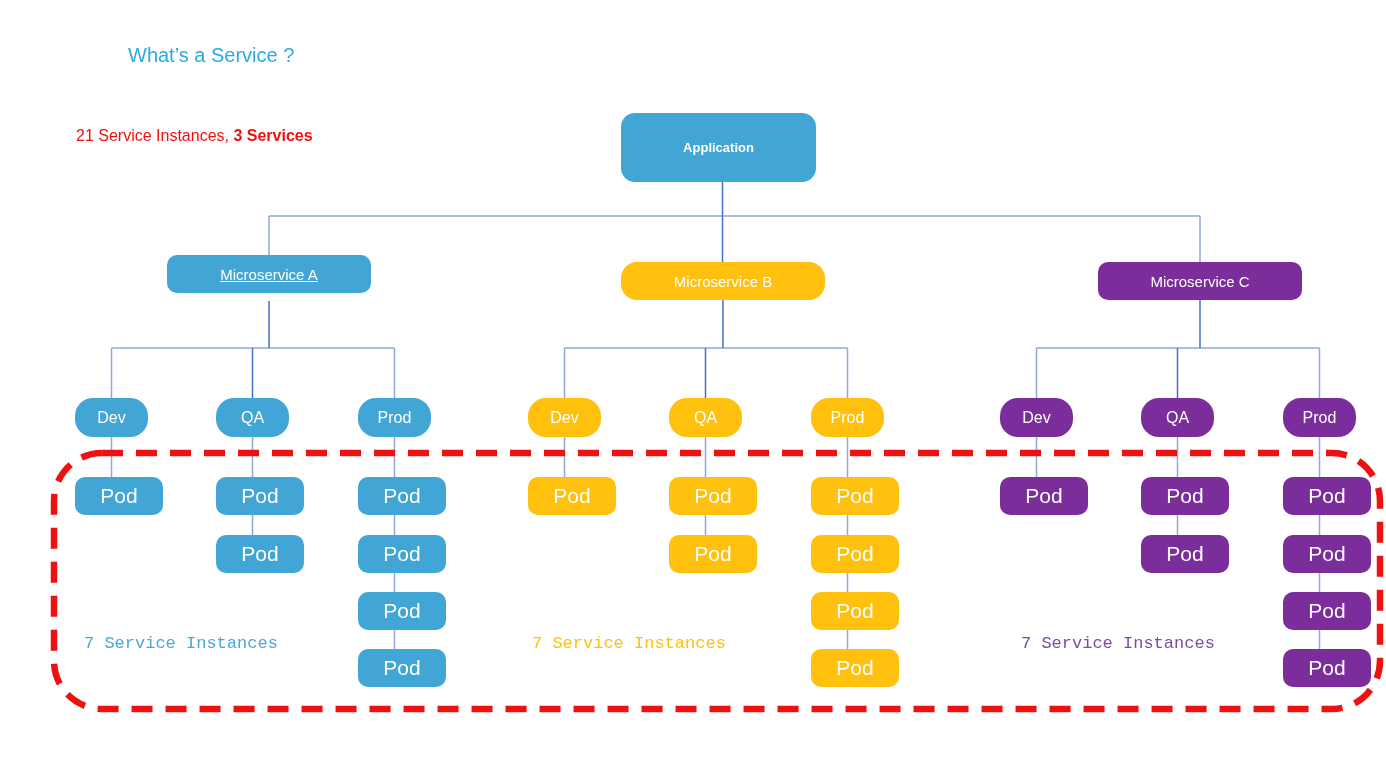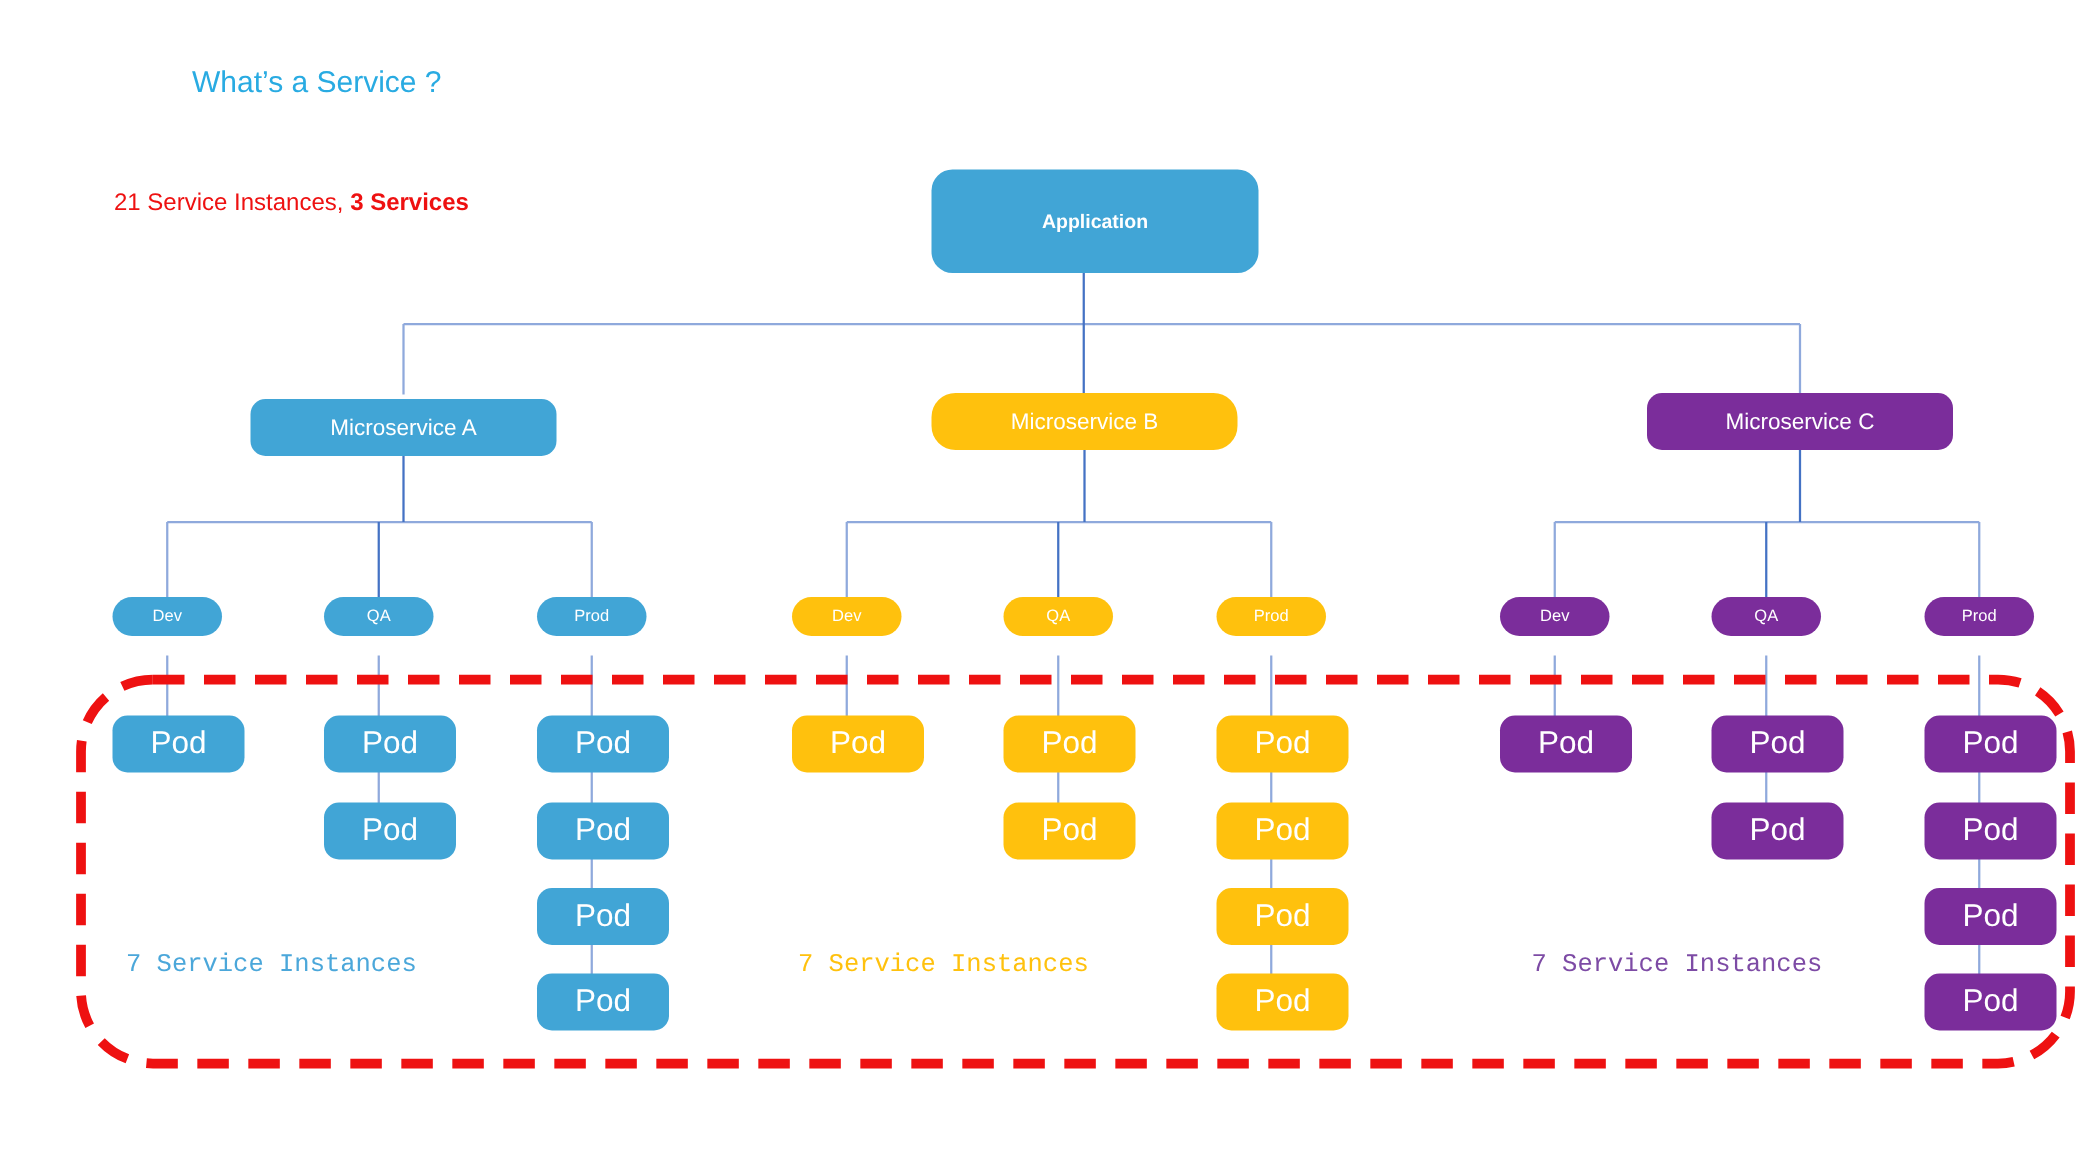--- a/index.html
+++ b/index.html
@@ -6,23 +6,23 @@
   #canvas{
     position:relative;width:1386px;height:773px;background:#fff;overflow:hidden;
     font-family:"Liberation Sans",sans-serif;
     margin-left:24px;
   }
   #connector-layer{position:absolute;left:0;top:0;}
   .node{
     position:absolute;display:flex;align-items:center;justify-content:center;
     color:#fff;text-align:center;box-sizing:border-box;
   }
-  .app{width:218px;height:69px;border-radius:14px;background:var(--blue);font-size:13px;font-weight:700;}
+  .app{width:195px;height:69px;border-radius:14px;background:var(--blue);font-size:13px;font-weight:700;}
   .ms{width:204px;height:38px;border-radius:10px;font-size:15px;}
-  .env{width:73px;height:26px;border-radius:18px;font-size:11px;}
+  .env{width:73px;height:39px;border-radius:18px;font-size:16px;}
   .pod{width:88px;height:38px;border-radius:10px;font-size:21px;}
   .c-blue{background:var(--blue);}
   .c-yellow{background:var(--yellow);}
   .c-purple{background:var(--purple);text-align:right;}
   .page-title{position:absolute;left:104px;top:44px;font-size:20px;color:var(--title);white-space:nowrap;}
   .annotation{position:absolute;left:52px;top:127px;font-size:16px;color:var(--red);white-space:nowrap;}
   .annotation .bold{font-weight:700;}
   .instances-label{position:absolute;top:634px;font-size:17px;white-space:nowrap;font-family:Liberation Mono, monospace;}
   #instances-a{left:60px;color:var(--label_blue);}
   #instances-b{left:508px;color:var(--label_yellow);}
@@ -55,21 +55,21 @@
   </svg>
 
   <div class="page-title">What’s a Service ?</div>
 
   <div class="annotation">
     <span>21 Service Instances, </span><span class="bold">3 Services</span>
   </div>
 
   <div class="node app" style="left:597px;top:113px;">Application</div>
 
-  <div class="node ms c-blue" style="left:143px;top:266px;">Microservice A</div>
+  <div class="node ms c-blue" style="left:143px;top:255px;text-decoration:underline;">Microservice A</div>
   <div class="node ms c-yellow" style="left:597px;top:262px;border-radius:16px;">Microservice B</div>
   <div class="node ms c-purple" style="left:1074px;top:262px;">Microservice C</div>
 
   <div class="node env c-blue" style="left:51px;top:398px;">Dev</div>
   <div class="node env c-blue" style="left:192px;top:398px;">QA</div>
   <div class="node env c-blue" style="left:334px;top:398px;">Prod</div>
 
   <div class="node env c-yellow" style="left:504px;top:398px;">Dev</div>
   <div class="node env c-yellow" style="left:645px;top:398px;">QA</div>
   <div class="node env c-yellow" style="left:787px;top:398px;">Prod</div>

